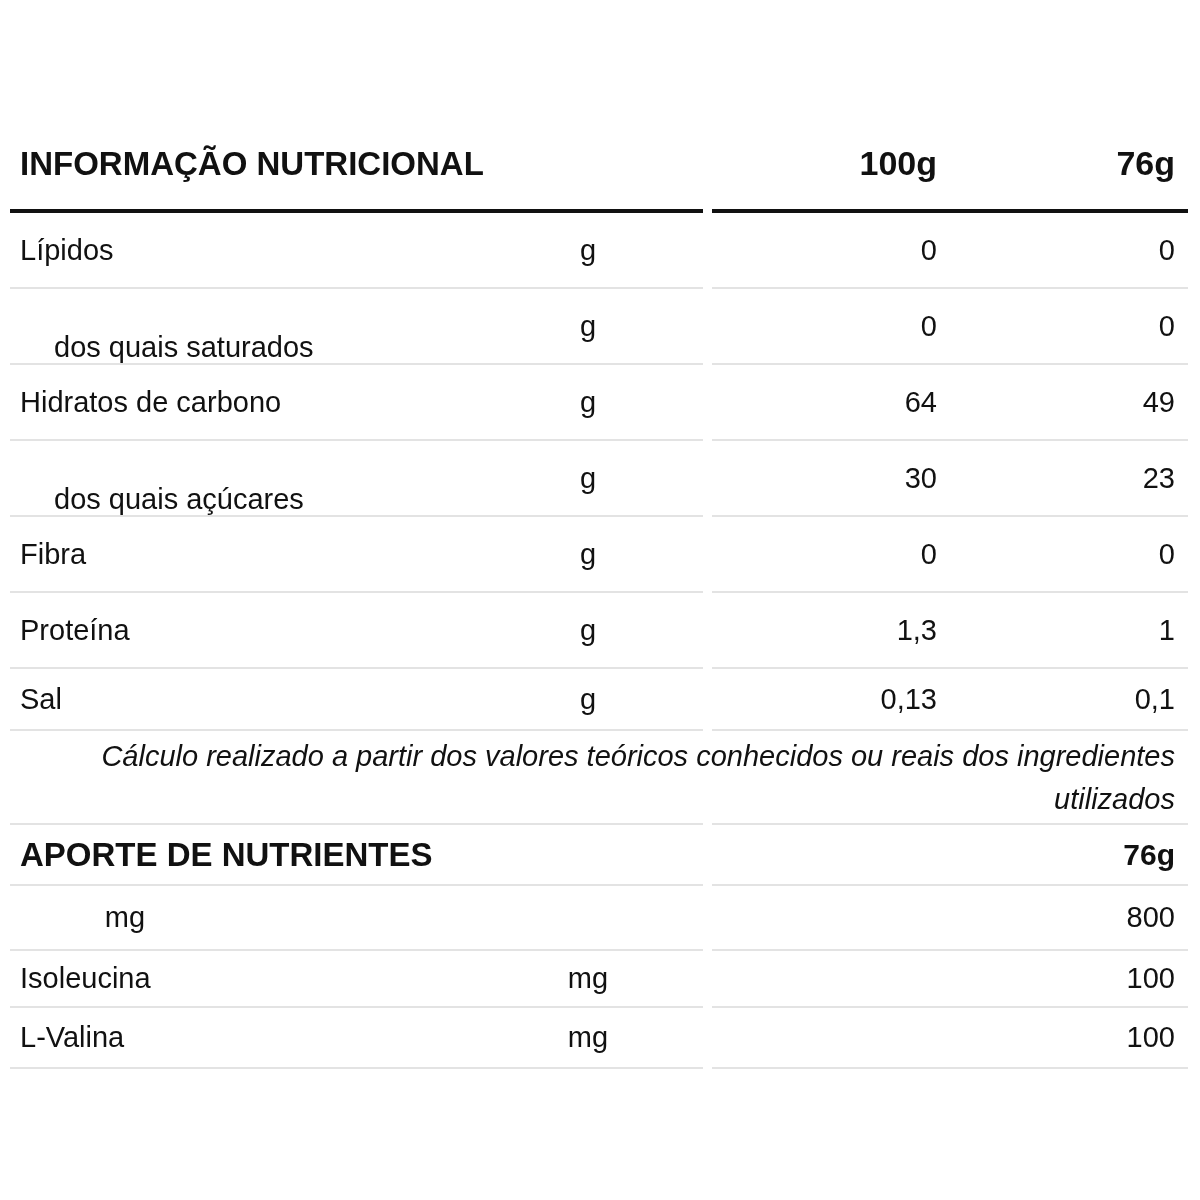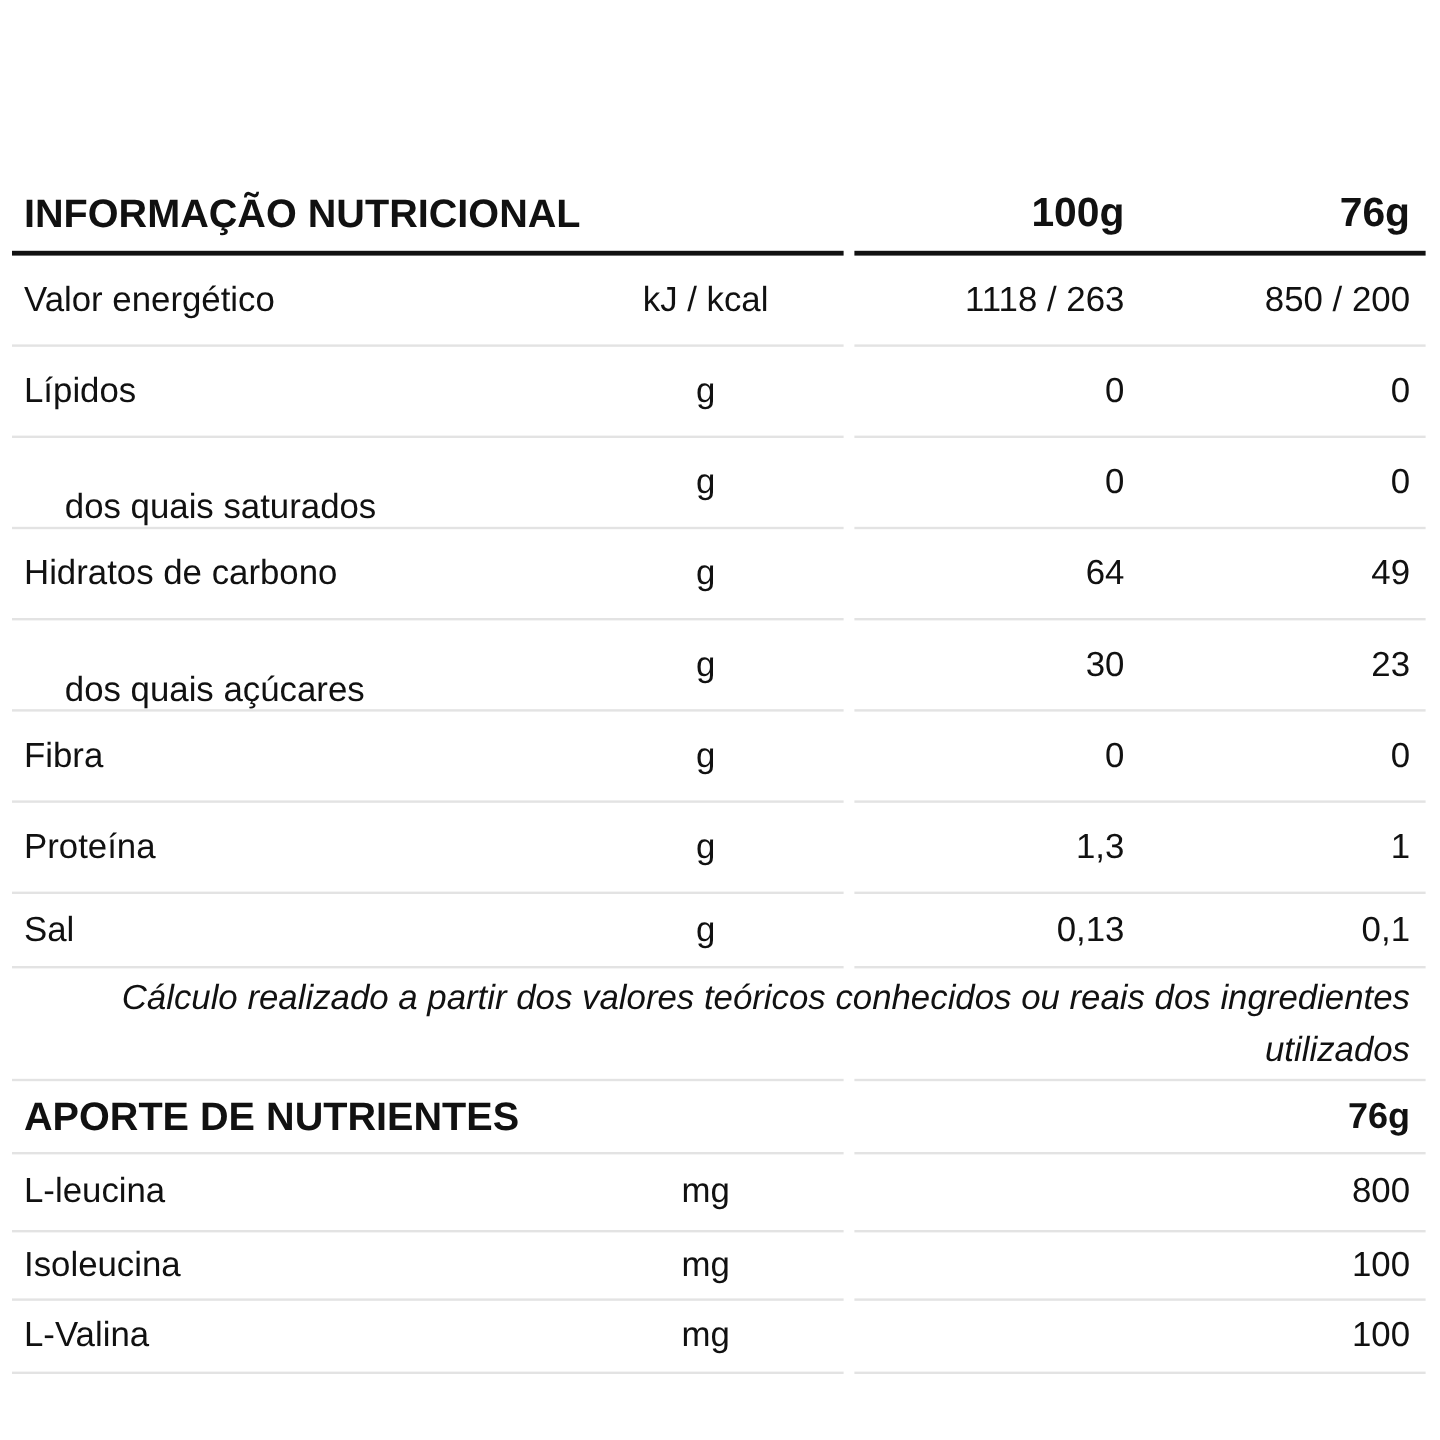--- a/index.html
+++ b/index.html
@@ -30,21 +30,21 @@
   .label { flex: 1; padding-left: 10px; font-size: 29px; white-space: nowrap; }
   .indent .label { padding-left: 44px; margin-top: 43px; }
   .unit { width: 230px; text-align: center; font-size: 29px; }
   .v1 { width: 225px; text-align: right; font-size: 29px; white-space: nowrap; }
   .v2 { flex: 1; text-align: right; padding-right: 13px; font-size: 29px; white-space: nowrap; }
 
   
   .row-header { height: 74px; }
   .row-header .seg-left, .row-header .seg-right {
     border-bottom: 4px solid #111111;
-    align-items: flex-end; padding-bottom: 12px;
+    align-items: flex-end; padding-bottom: 26px;
   }
   .row-header .label { font-size: 33px; font-weight: bold; }
   .row-header .v1, .row-header .v2 { font-size: 34px; font-weight: bold; }
 
   
   .row-subheader { height: 61px; }
   .row-subheader .label { font-size: 33px; font-weight: bold; }
   .row-subheader .v2 { font-size: 30px; font-weight: bold; }
 
   .h76 { height: 76px; }
@@ -82,31 +82,20 @@
       <div class="seg-left">
         <div class="label">INFORMAÇÃO NUTRICIONAL</div>
       </div>
       <div class="gap"></div>
       <div class="seg-right">
         <div class="v1">100g</div>
         <div class="v2">76g</div>
       </div>
     </div>
 
-    <div class="row h76">
-      <div class="seg-left">
-        <div class="label">Valor energético</div>
-        <div class="unit">kJ / kcal</div>
-      </div>
-      <div class="gap"></div>
-      <div class="seg-right">
-        <div class="v1">1118 / 263</div>
-        <div class="v2">850 / 200</div>
-      </div>
-    </div>
 
     <div class="row h60">
       <div class="seg-left">
         <div class="label">Lípidos</div>
         <div class="unit">g</div>
       </div>
       <div class="gap"></div>
       <div class="seg-right">
         <div class="v1">0</div>
         <div class="v2">0</div>
@@ -198,21 +187,20 @@
       </div>
       <div class="gap"></div>
       <div class="seg-right">
         <div class="v1"></div>
         <div class="v2">76g</div>
       </div>
     </div>
 
     <div class="row h65">
       <div class="seg-left">
-        <div class="label">L-leucina</div>
         <div class="unit">mg</div>
       </div>
       <div class="gap"></div>
       <div class="seg-right">
         <div class="v1"></div>
         <div class="v2">800</div>
       </div>
     </div>
 
     <div class="row h57">

